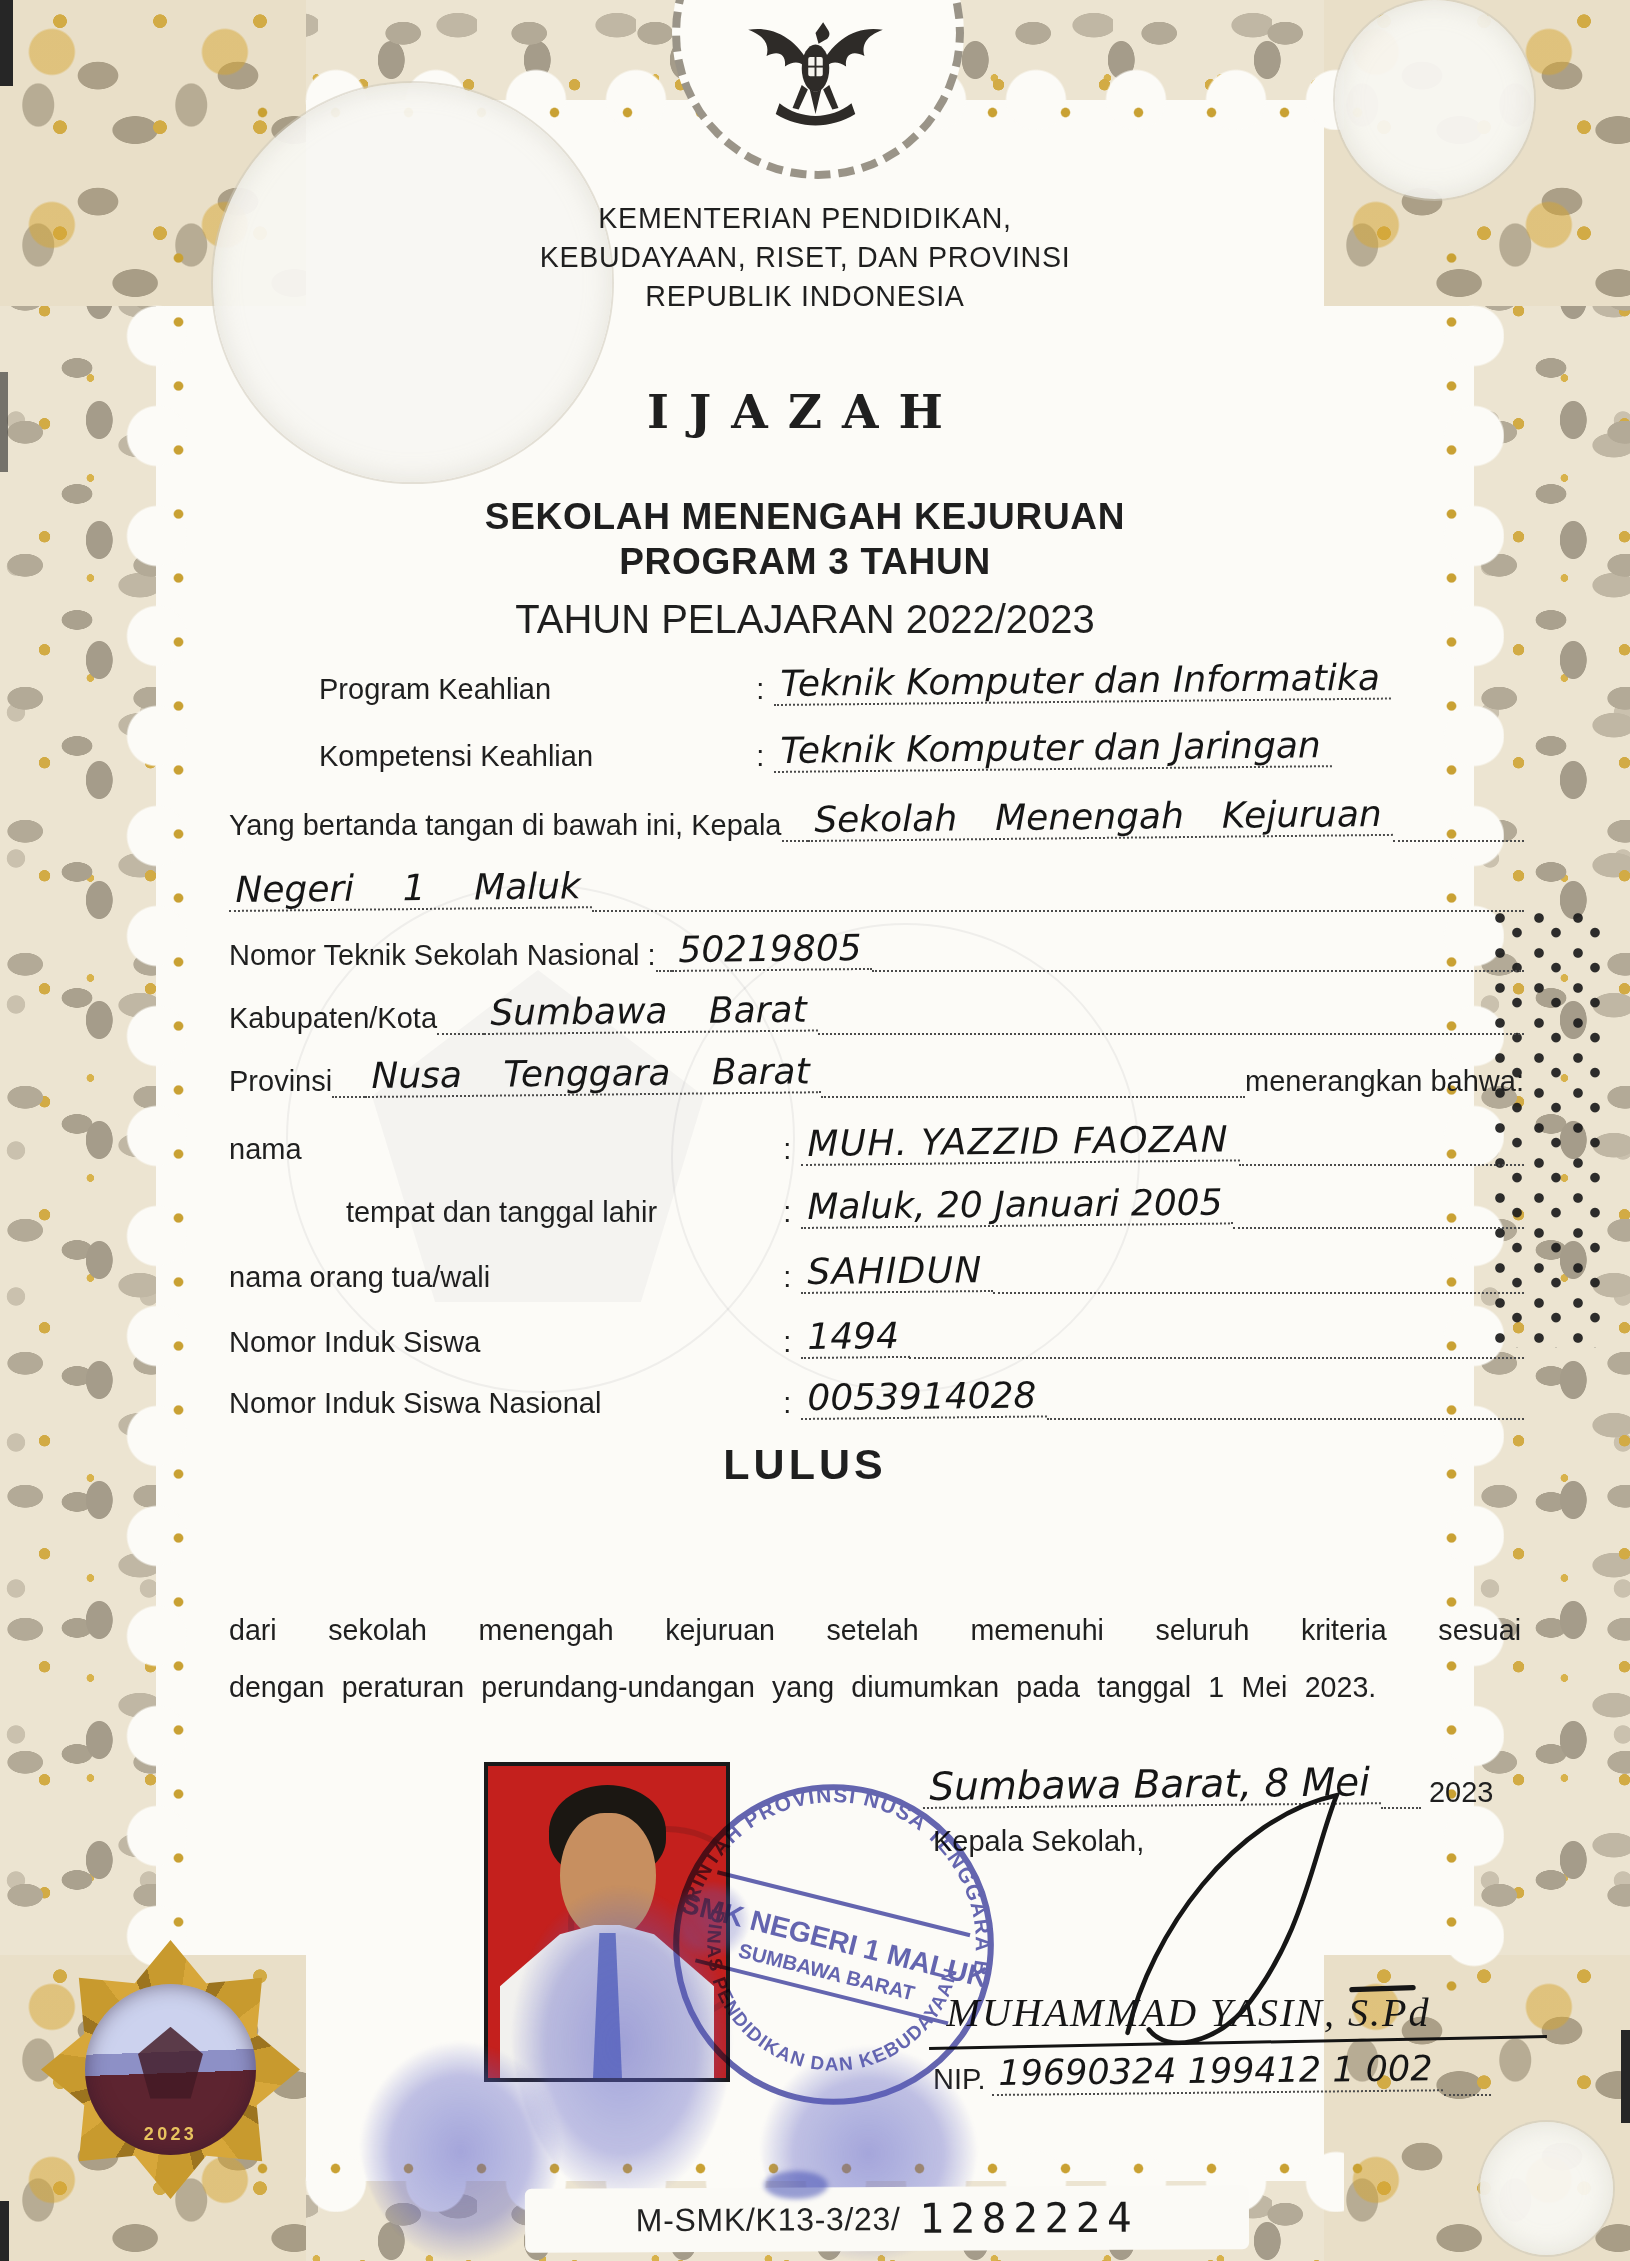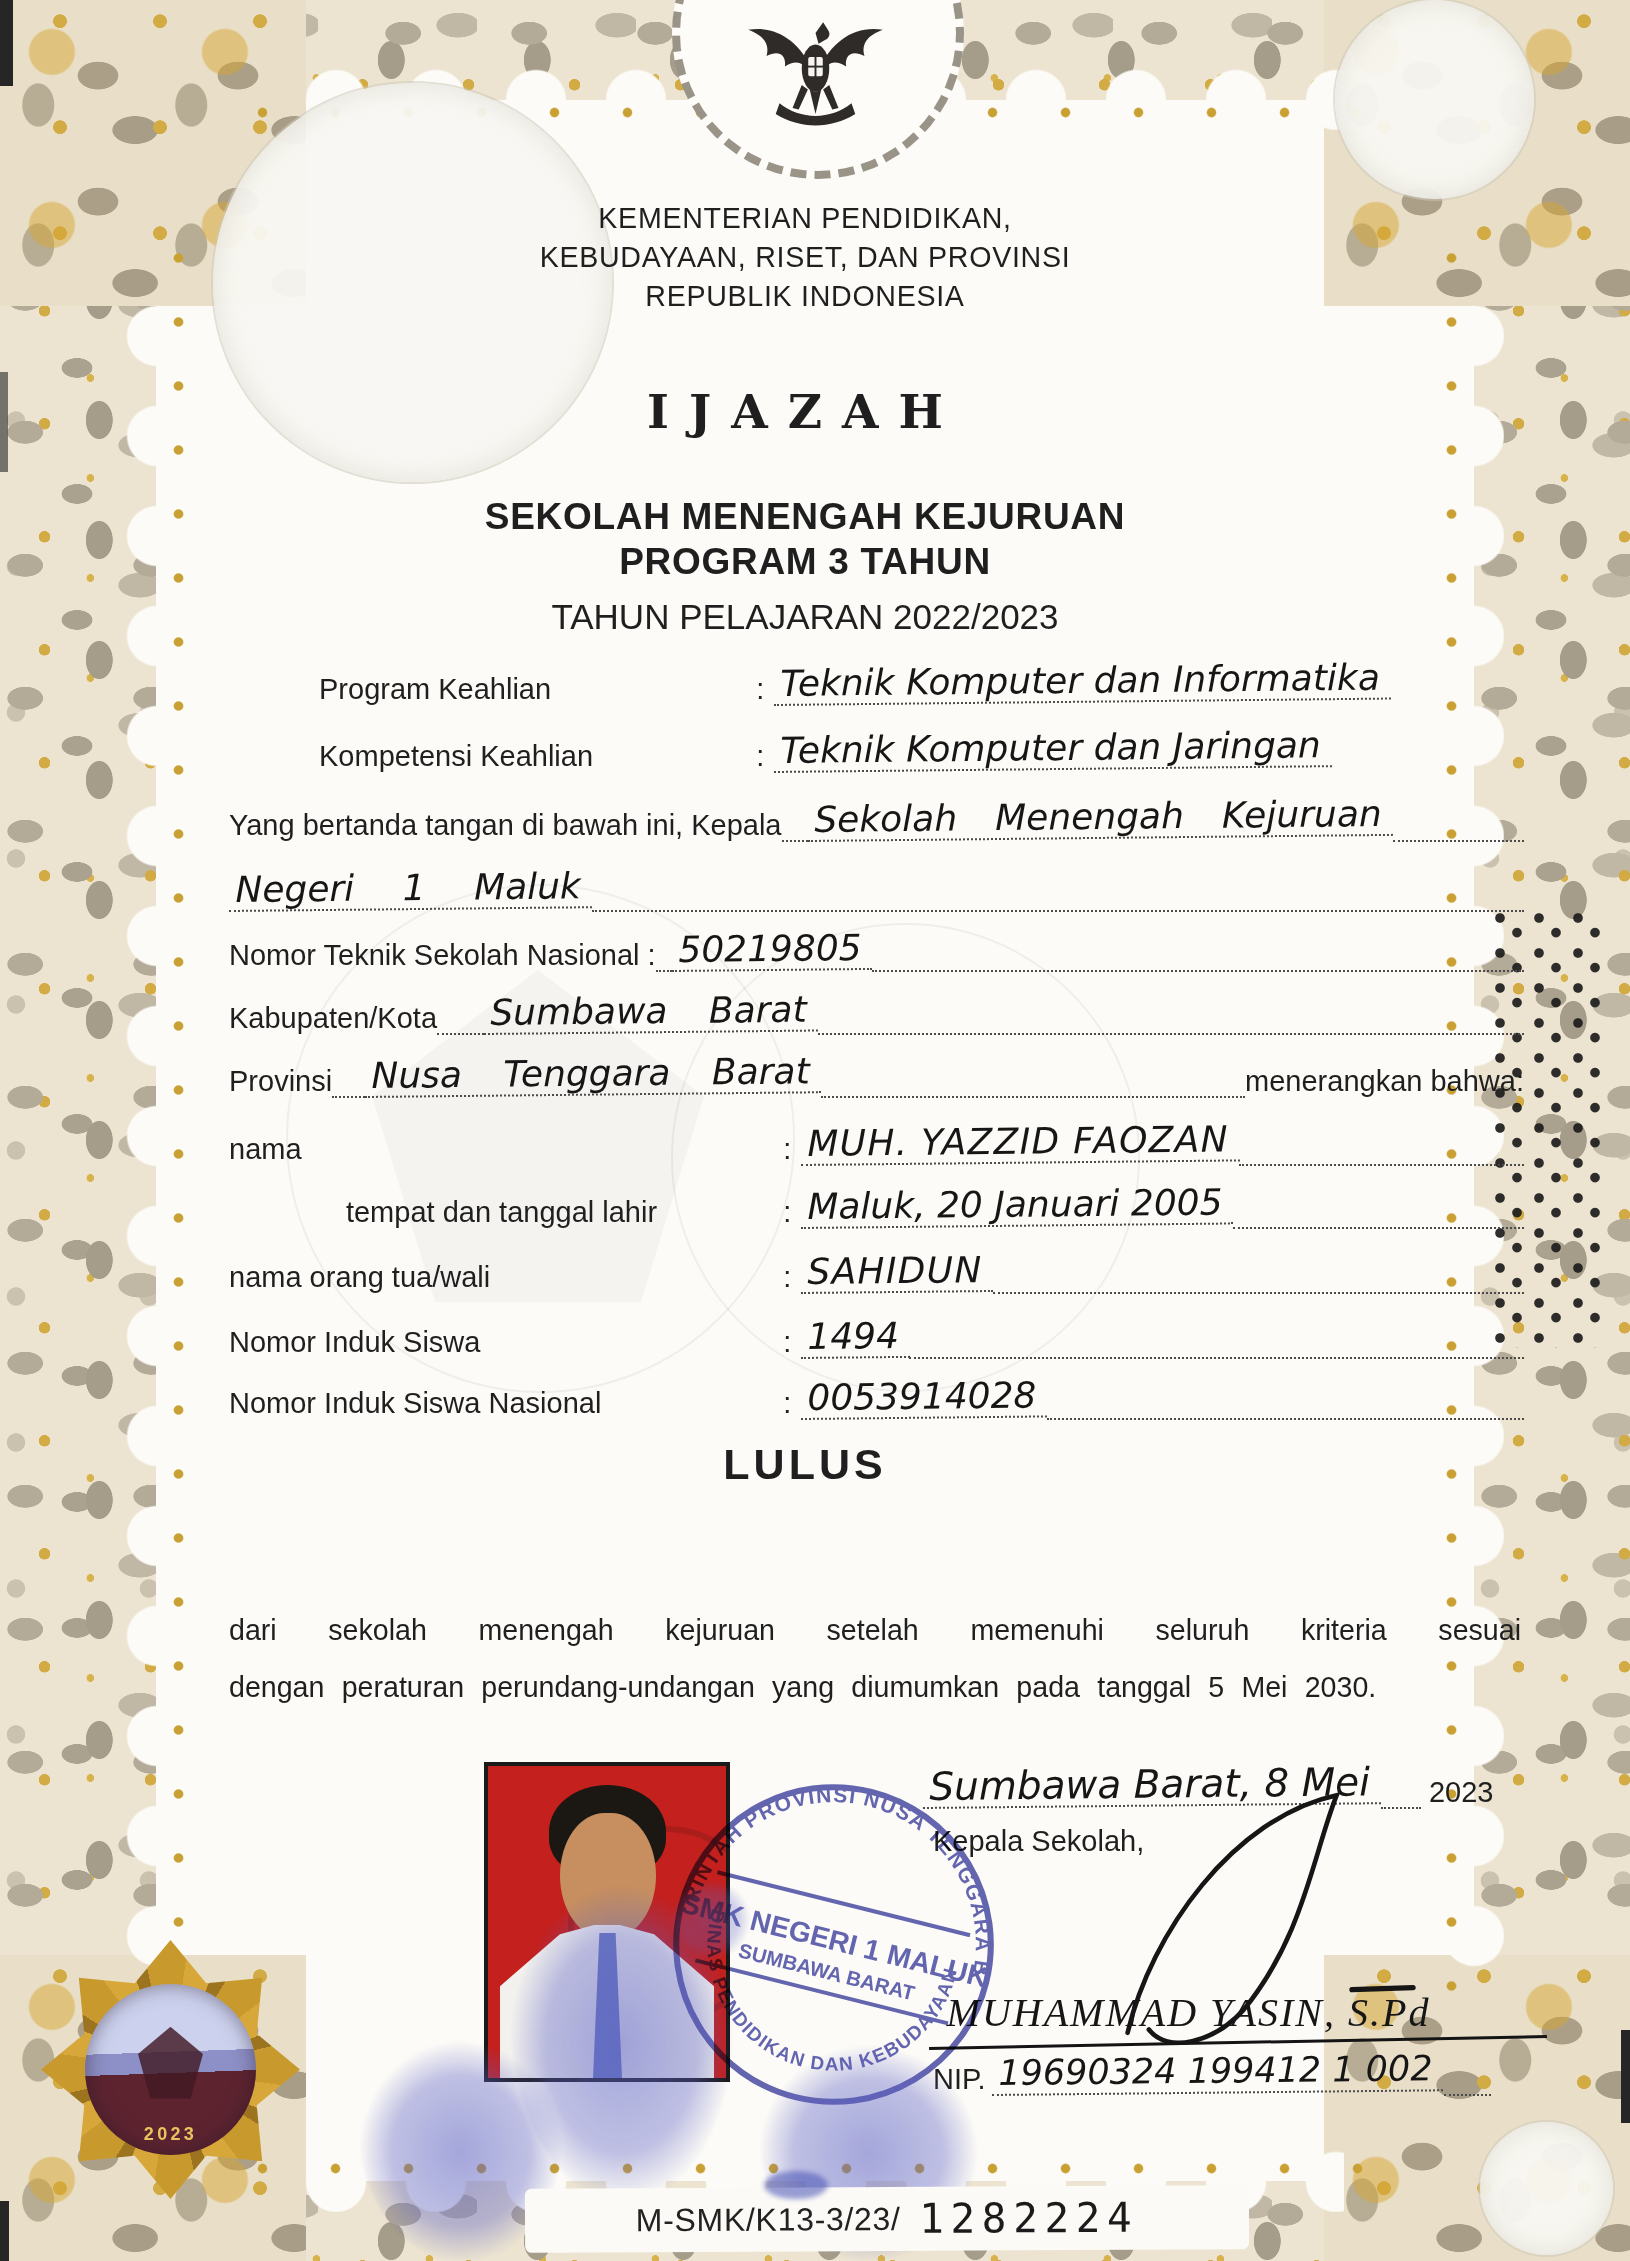--- a/index.html
+++ b/index.html
@@ -60,21 +60,21 @@
   
   .medallion{position:absolute;z-index:4;left:672px;top:-113px;width:292px;height:292px;border-radius:50%;
     background:#fdfcf8;border:8px dashed #9a9488;box-sizing:border-box;}
   .garuda{position:absolute;z-index:5;left:739px;top:5.3px;}
   
   .content-text{position:absolute;z-index:6;}
   .center-block{left:113px;width:1384px;text-align:center;}
   .ministry{top:199px;font-size:28.6px;line-height:39px;letter-spacing:0.7px;}
   .title{top:384px;font-family:"DejaVu Serif",serif;font-weight:bold;font-size:47px;letter-spacing:20px;}
   .schoolline{top:494px;font-weight:bold;font-size:37px;line-height:45px;letter-spacing:0.7px;}
-  .yearline{top:597px;font-size:35px;}
+  .yearline{top:597px;font-size:40px;}
   .result{top:1440px;font-weight:bold;font-size:43px;letter-spacing:4px;}
   .row{position:absolute;z-index:6;display:flex;align-items:flex-end;font-size:29px;}
   .row .label{white-space:nowrap;}
   .colon{margin:0 9.3px;white-space:pre;}
   .hw{font-family:"DejaVu Sans",sans-serif;font-style:italic;font-size:36px;color:#161616;
       white-space:nowrap;border-bottom:2.7px dotted #4a4a4a;padding:0 10.6px 1.3px 6.6px;
       transform:rotate(-0.6deg);transform-origin:left bottom;line-height:39px;}
   .hw.noline{border-bottom:none;font-family:Liberation Serif, serif;}
   .lead{flex:1 1 auto;border-bottom:2.7px dotted #4a4a4a;height:6.6px;min-width:13.3px;}
   .lead-sm{flex:0 0 auto;border-bottom:2.7px dotted #4a4a4a;height:6.6px;}
@@ -271,21 +271,21 @@
   <div class="row" style="left:229px;right:106px;top:1378px;">
     <span class="label" style="flex:0 0 545px;">Nomor Induk Siswa Nasional</span>
     <span class="colon">:</span>
     <span class="hw">0053914028</span>
     <span class="lead"></span>
   </div>
 
   <div class="content-text center-block result">LULUS</div>
   <div class="para" style="top:1602px;">
     <div class="j">dari sekolah menengah kejuruan setelah memenuhi seluruh kriteria sesuai</div>
-    <div class="j2">dengan peraturan perundang-undangan yang diumumkan pada tanggal 5 Mei 2030.</div>
+    <div class="j2">dengan peraturan perundang-undangan yang diumumkan pada tanggal 1 Mei 2023.</div>
   </div>
 
   <div class="photo">
     <div class="redstamp"></div>
     <div class="hair"></div>
     <div class="face"></div>
     <div class="shirt"></div>
     <div class="tie"></div>
   </div>
 

